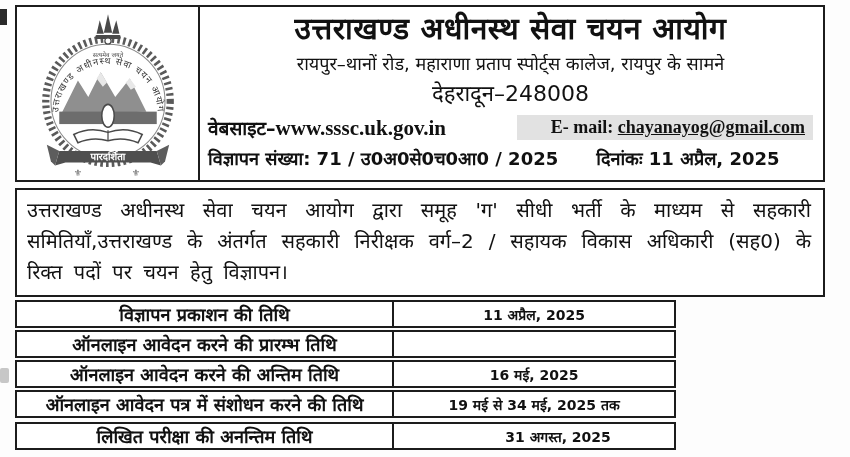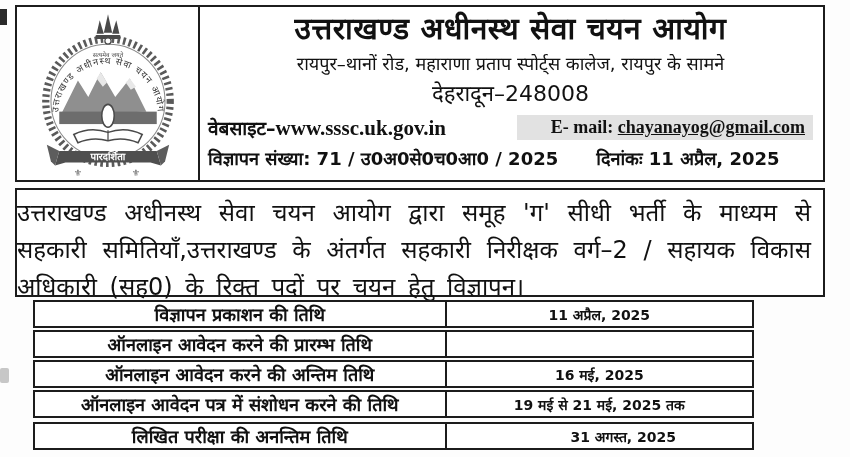--- a/index.html
+++ b/index.html
@@ -32,26 +32,26 @@
     background:#e2e2e2; padding:2px 8px 2px 34px;
     font-family:"Liberation Serif", serif; font-size:18px; font-weight:bold; white-space:nowrap;
   }
   .email { text-decoration:underline; }
   .advt-row { display:flex; gap:38px; margin-top:5px; font-size:18px; font-weight:bold; white-space:nowrap; }
 
   
   .content-box {
     position:absolute; left:15px; top:188px; width:810px; height:109px;
     border:2px solid #1c1c1c; background:#fff;
-    padding:5px 12px 4px 0; font-size:24px; line-height:1.55;
+    padding:5px 12px 4px 10px; font-size:20px; line-height:1.55;
     text-align:justify; word-spacing:5px;
   }
 
   
-  .schedule { position:absolute; left:33px; top:300px; width:721px; }
+  .schedule { position:absolute; left:15px; top:300px; width:661px; }
   .sched-row {
     display:flex; border:2px solid #1c1c1c; height:28px; margin-bottom:2px; background:#fff;
   }
   .sched-row:last-child { margin-top:4px;gap:48px; }
   .sched-label {
     width:57.4%; border-right:2px solid #1c1c1c;
     display:flex; align-items:center; justify-content:center;
     font-size:18px; font-weight:bold;
   }
   .sched-value {
@@ -145,21 +145,21 @@
         <div class="sched-label">ऑनलाइन आवेदन करने की प्रारम्भ तिथि</div>
       </div>
 
       <div class="sched-row">
         <div class="sched-label">ऑनलाइन आवेदन करने की अन्तिम तिथि</div>
         <div class="sched-value">16 मई, 2025</div>
       </div>
 
       <div class="sched-row">
         <div class="sched-label">ऑनलाइन आवेदन पत्र में संशोधन करने की तिथि</div>
-        <div class="sched-value">19 मई से 21 मई, 2025 तक</div>
+        <div class="sched-value">19 मई से 34 मई, 2025 तक</div>
       </div>
 
       <div class="sched-row">
         <div class="sched-label">लिखित परीक्षा की अनन्तिम तिथि</div>
         <div class="sched-value">31 अगस्त, 2025</div>
       </div>
     </div>
 
 </div>
 

